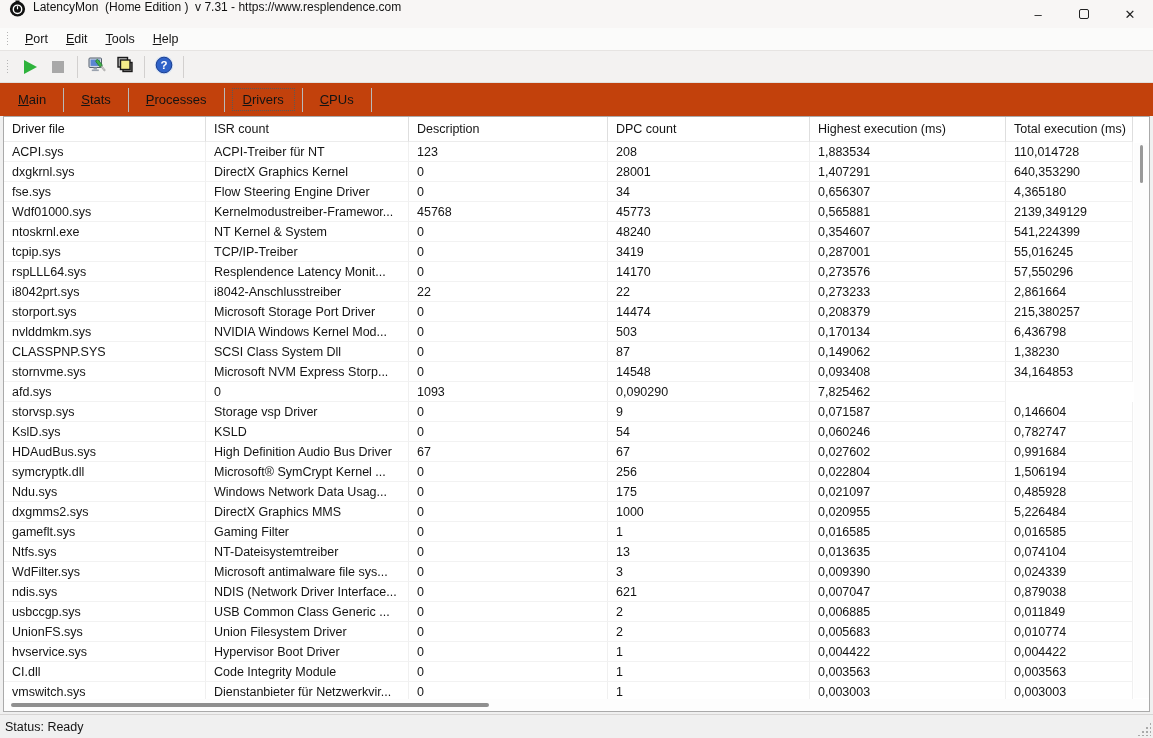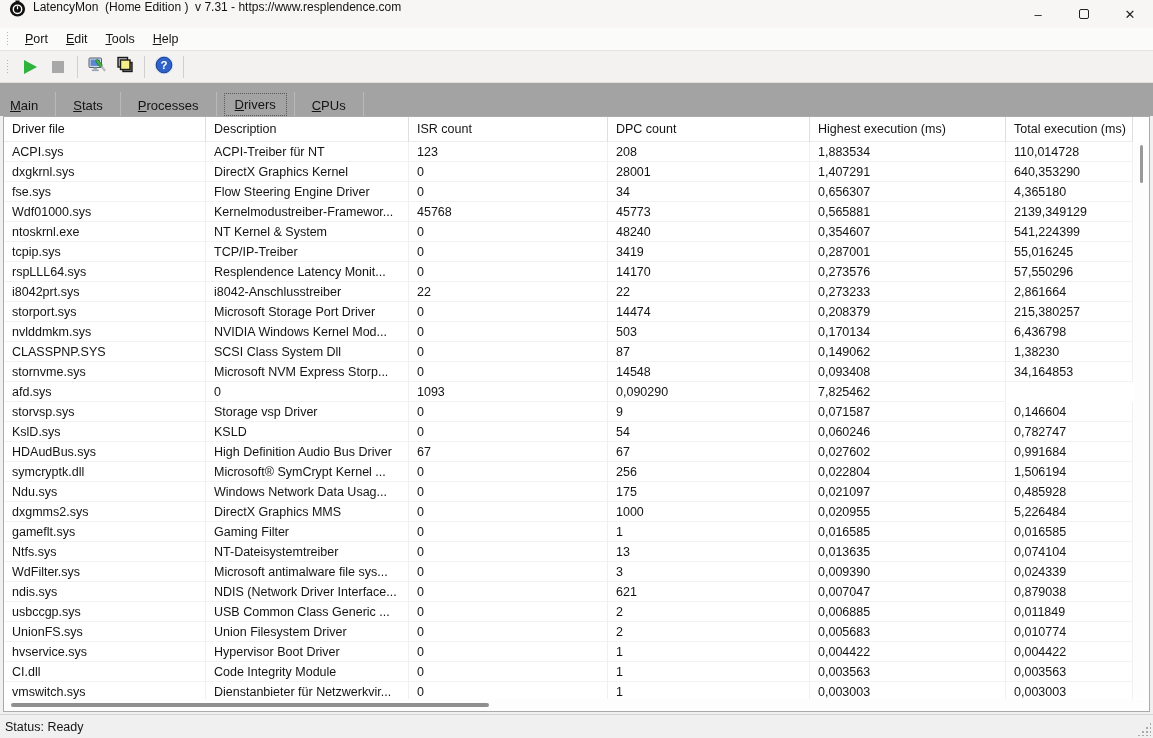--- a/index.html
+++ b/index.html
@@ -26,21 +26,21 @@
   .menu-item::first-letter { text-decoration: underline; }
 
   
   .toolbar { flex:none; height:32px; background:#f3f2f1; border-bottom:1px solid #e2e0de; display:flex; align-items:center; padding-left:6px; }
   .tool-btn { width:28px; height:26px; display:flex; align-items:center; justify-content:center; }
   .tb-sep { width:1px; height:22px; background:#d2d0cf; margin:0 5px; }
   .play-shape { width:0; height:0; border-left:13px solid var(--play-green,#2eb33c); border-top:7px solid transparent; border-bottom:7px solid transparent; }
   .stop-shape { width:12px; height:12px; background:var(--stop-gray,#a8a8a8); }
 
   
-  .tabbar { flex:none; height:33px; background:#a3a3a3; display:flex; align-items:flex-end; font-size:13px; }
+  .tabbar { flex:none; height:33px; background:#c2410c; display:flex; align-items:center; padding-left:8px; font-size:13px; }
   .tab { padding:3px 10px; }
   .tab::first-letter { text-decoration: underline; }
   .tab.selected { border:1px dotted #595959; }
   .tab-sep { width:1px; height:24px; background:#b9b9b9; margin:0 7px; }
 
   
   .listview { margin:0 3px; height:729px; background:var(--table-bg,#fff); border:1px solid #aaa;
               display:flex; flex-direction:column; overflow:hidden; position:relative;
               --cols: 202px 203px 199px 202px 196px 1fr; }
   .lv-header { flex:none; display:grid; grid-template-columns:var(--cols); height:25px; padding-right:16px; background:#fff; }
@@ -151,22 +151,22 @@
     <span class="tab-sep"></span>
     <span class="tab selected">Drivers</span>
     <span class="tab-sep"></span>
     <span class="tab">CPUs</span>
     <span class="tab-sep"></span>
   </div>
 
   <div class="listview">
     <div class="lv-header" id="lv-header">
         <div class="lv-cell">Driver file</div>
+        <div class="lv-cell">ISR count</div>
         <div class="lv-cell">Description</div>
-        <div class="lv-cell">ISR count</div>
         <div class="lv-cell">DPC count</div>
         <div class="lv-cell">Highest execution (ms)</div>
         <div class="lv-cell">Total execution (ms)</div>
       </div>
     <div class="lv-body" id="lv-body">
         <div class="lv-row">
           <div class="lv-cell">ACPI.sys</div>
           <div class="lv-cell">ACPI-Treiber für NT</div>
           <div class="lv-cell">123</div>
           <div class="lv-cell">208</div>

